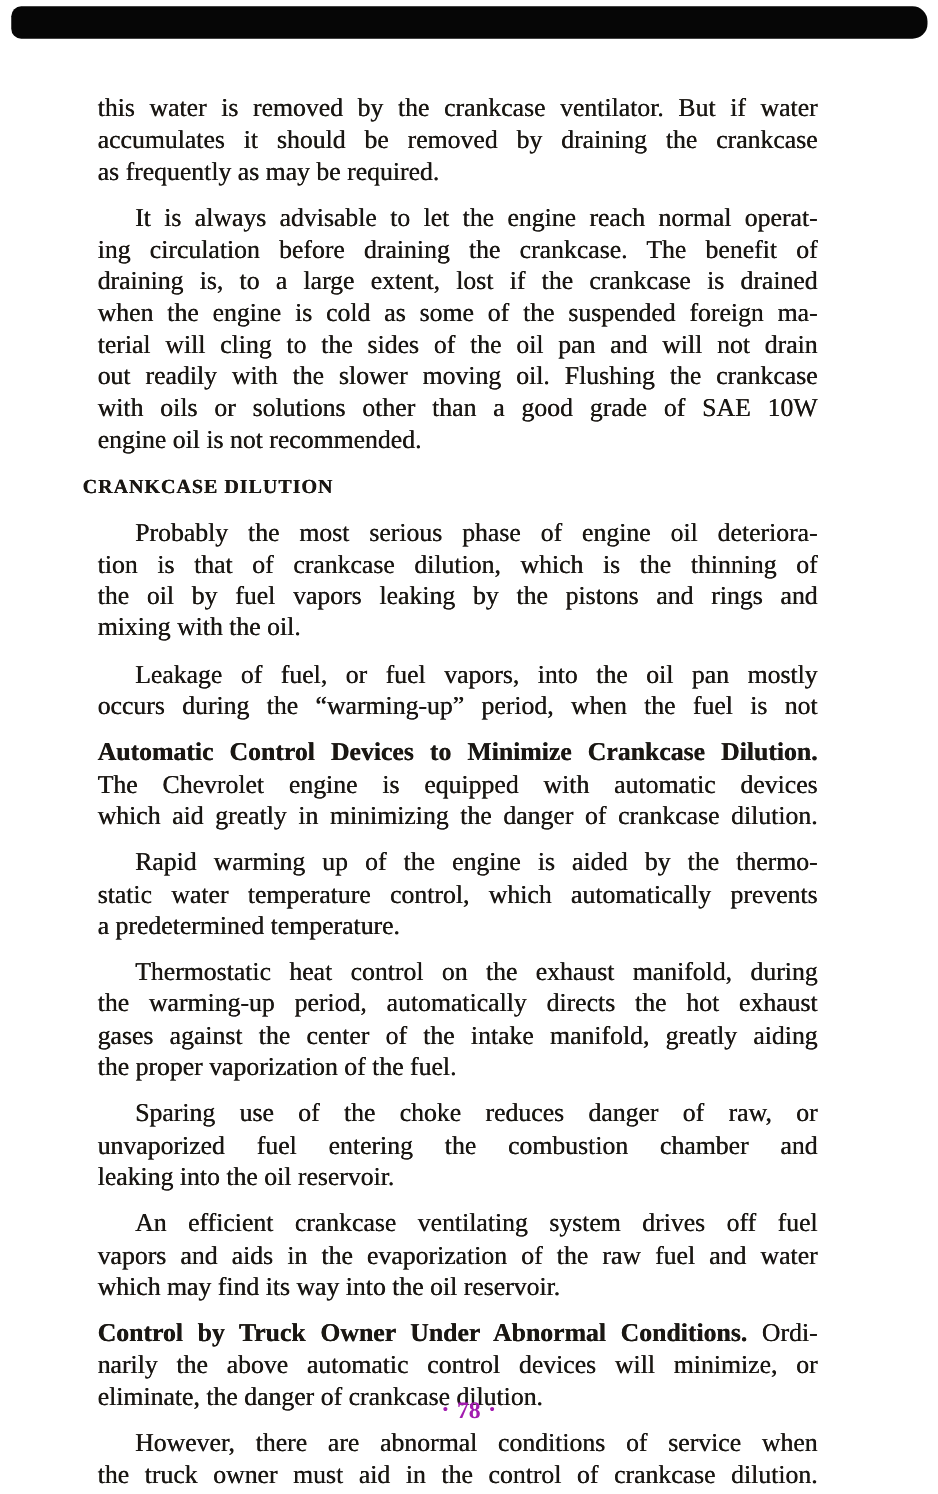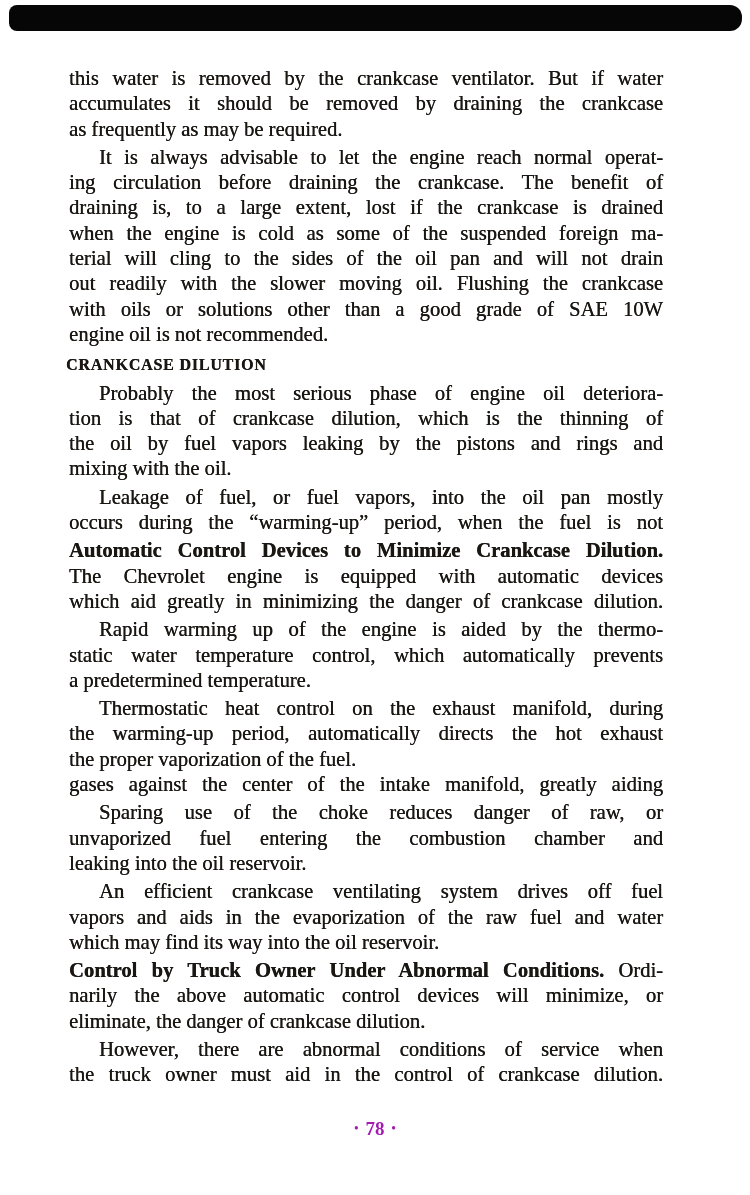--- a/index.html
+++ b/index.html
@@ -23,21 +23,21 @@
   }
   .text-block {
     position: absolute;
     left: 66px;
     top: 63px;
     width: 600px;
     font-size: 20.6px;
     line-height: 25.3px;
     text-shadow: 0.3px 0 0 currentColor;
   }
-  .para { margin: 3px; }
+  .para { margin: 12px; }
   .line {
     text-align: justify;
     text-align-last: justify;
     text-justify: inter-word;
   }
   .line.last {
     text-align: left;
     text-align-last: left;
   }
   .para.indent .line:first-child { text-indent: 30px; }
@@ -102,22 +102,22 @@
         <div class="line"><span>which aid greatly in minimizing the danger of crankcase dilution.</span></div>
       </div>
       <div class="para indent">
         <div class="line"><span>Rapid warming up of the engine is aided by the thermo-</span></div>
         <div class="line"><span>static water temperature control, which automatically prevents</span></div>
         <div class="line last"><span>a predetermined temperature.</span></div>
       </div>
       <div class="para indent">
         <div class="line"><span>Thermostatic heat control on the exhaust manifold, during</span></div>
         <div class="line"><span>the warming-up period, automatically directs the hot exhaust</span></div>
+        <div class="line"><span>gases against the center of the intake manifold, greatly aiding</span></div>
         <div class="line last"><span>the proper vaporization of the fuel.</span></div>
-        <div class="line"><span>gases against the center of the intake manifold, greatly aiding</span></div>
       </div>
       <div class="para indent">
         <div class="line"><span>Sparing use of the choke reduces danger of raw, or</span></div>
         <div class="line"><span>unvaporized fuel entering the combustion chamber and</span></div>
         <div class="line last"><span>leaking into the oil reservoir.</span></div>
       </div>
       <div class="para indent">
         <div class="line"><span>An efficient crankcase ventilating system drives off fuel</span></div>
         <div class="line"><span>vapors and aids in the evaporization of the raw fuel and water</span></div>
         <div class="line last"><span>which may find its way into the oil reservoir.</span></div>

